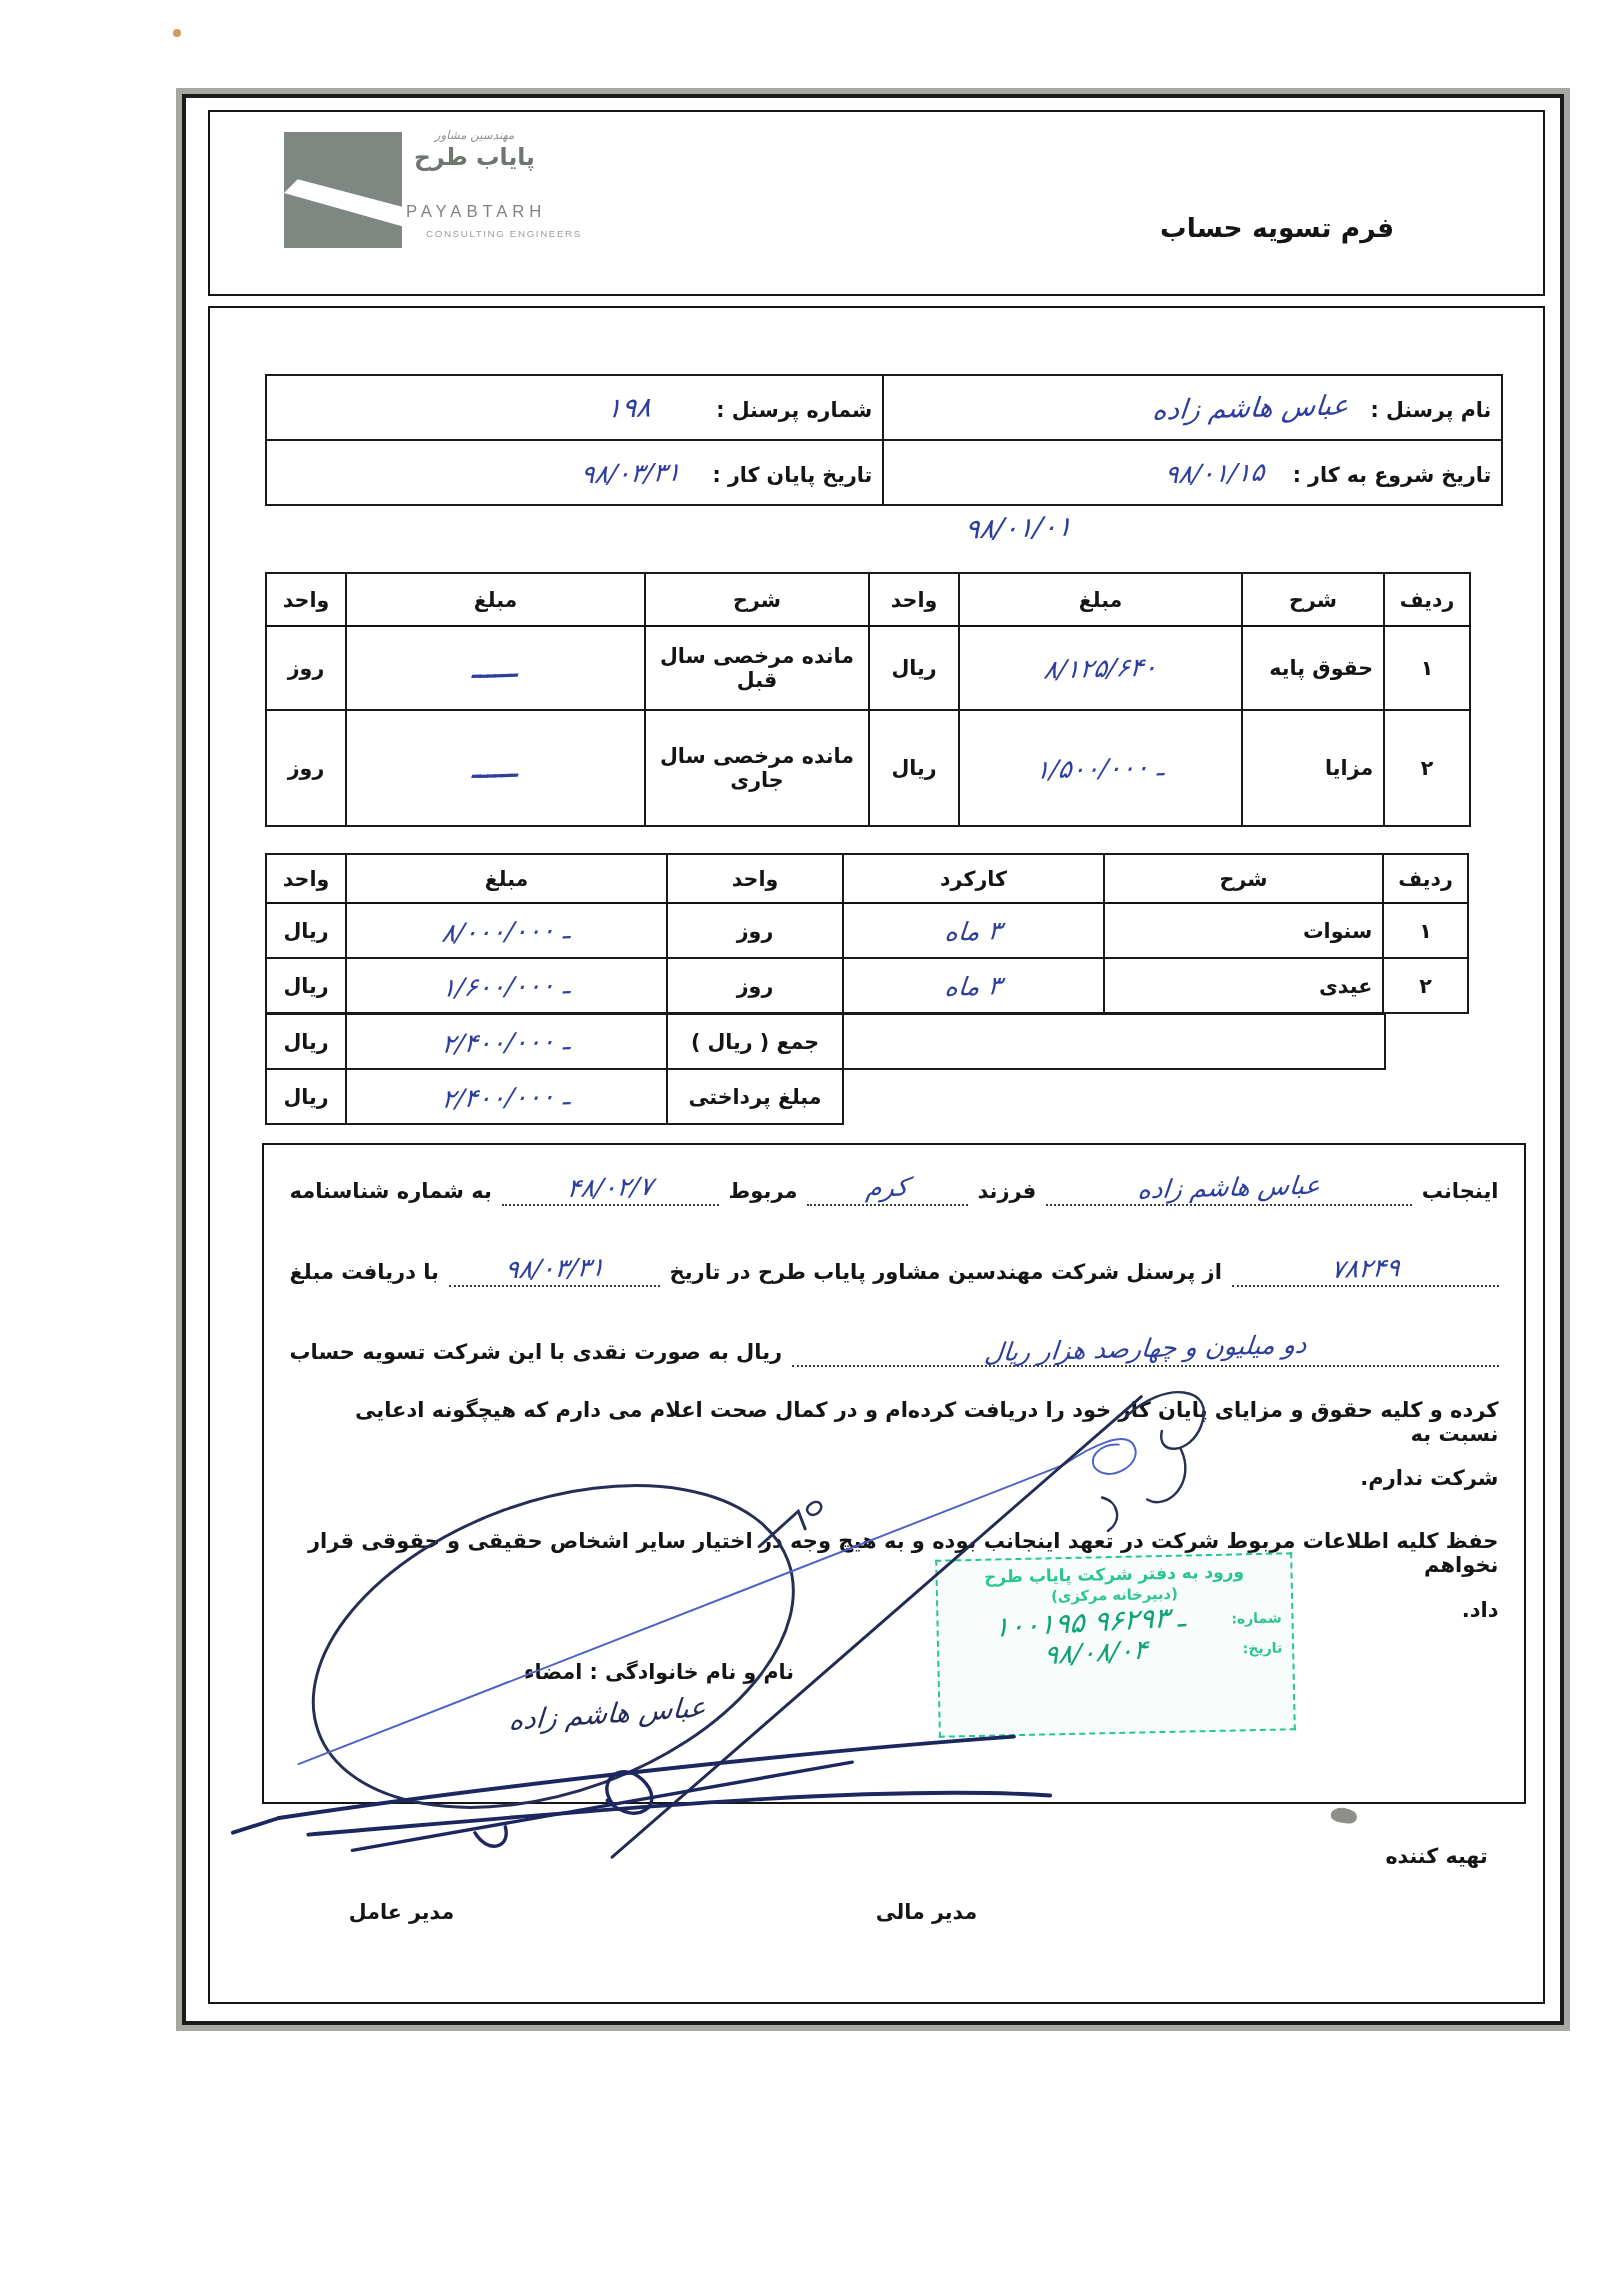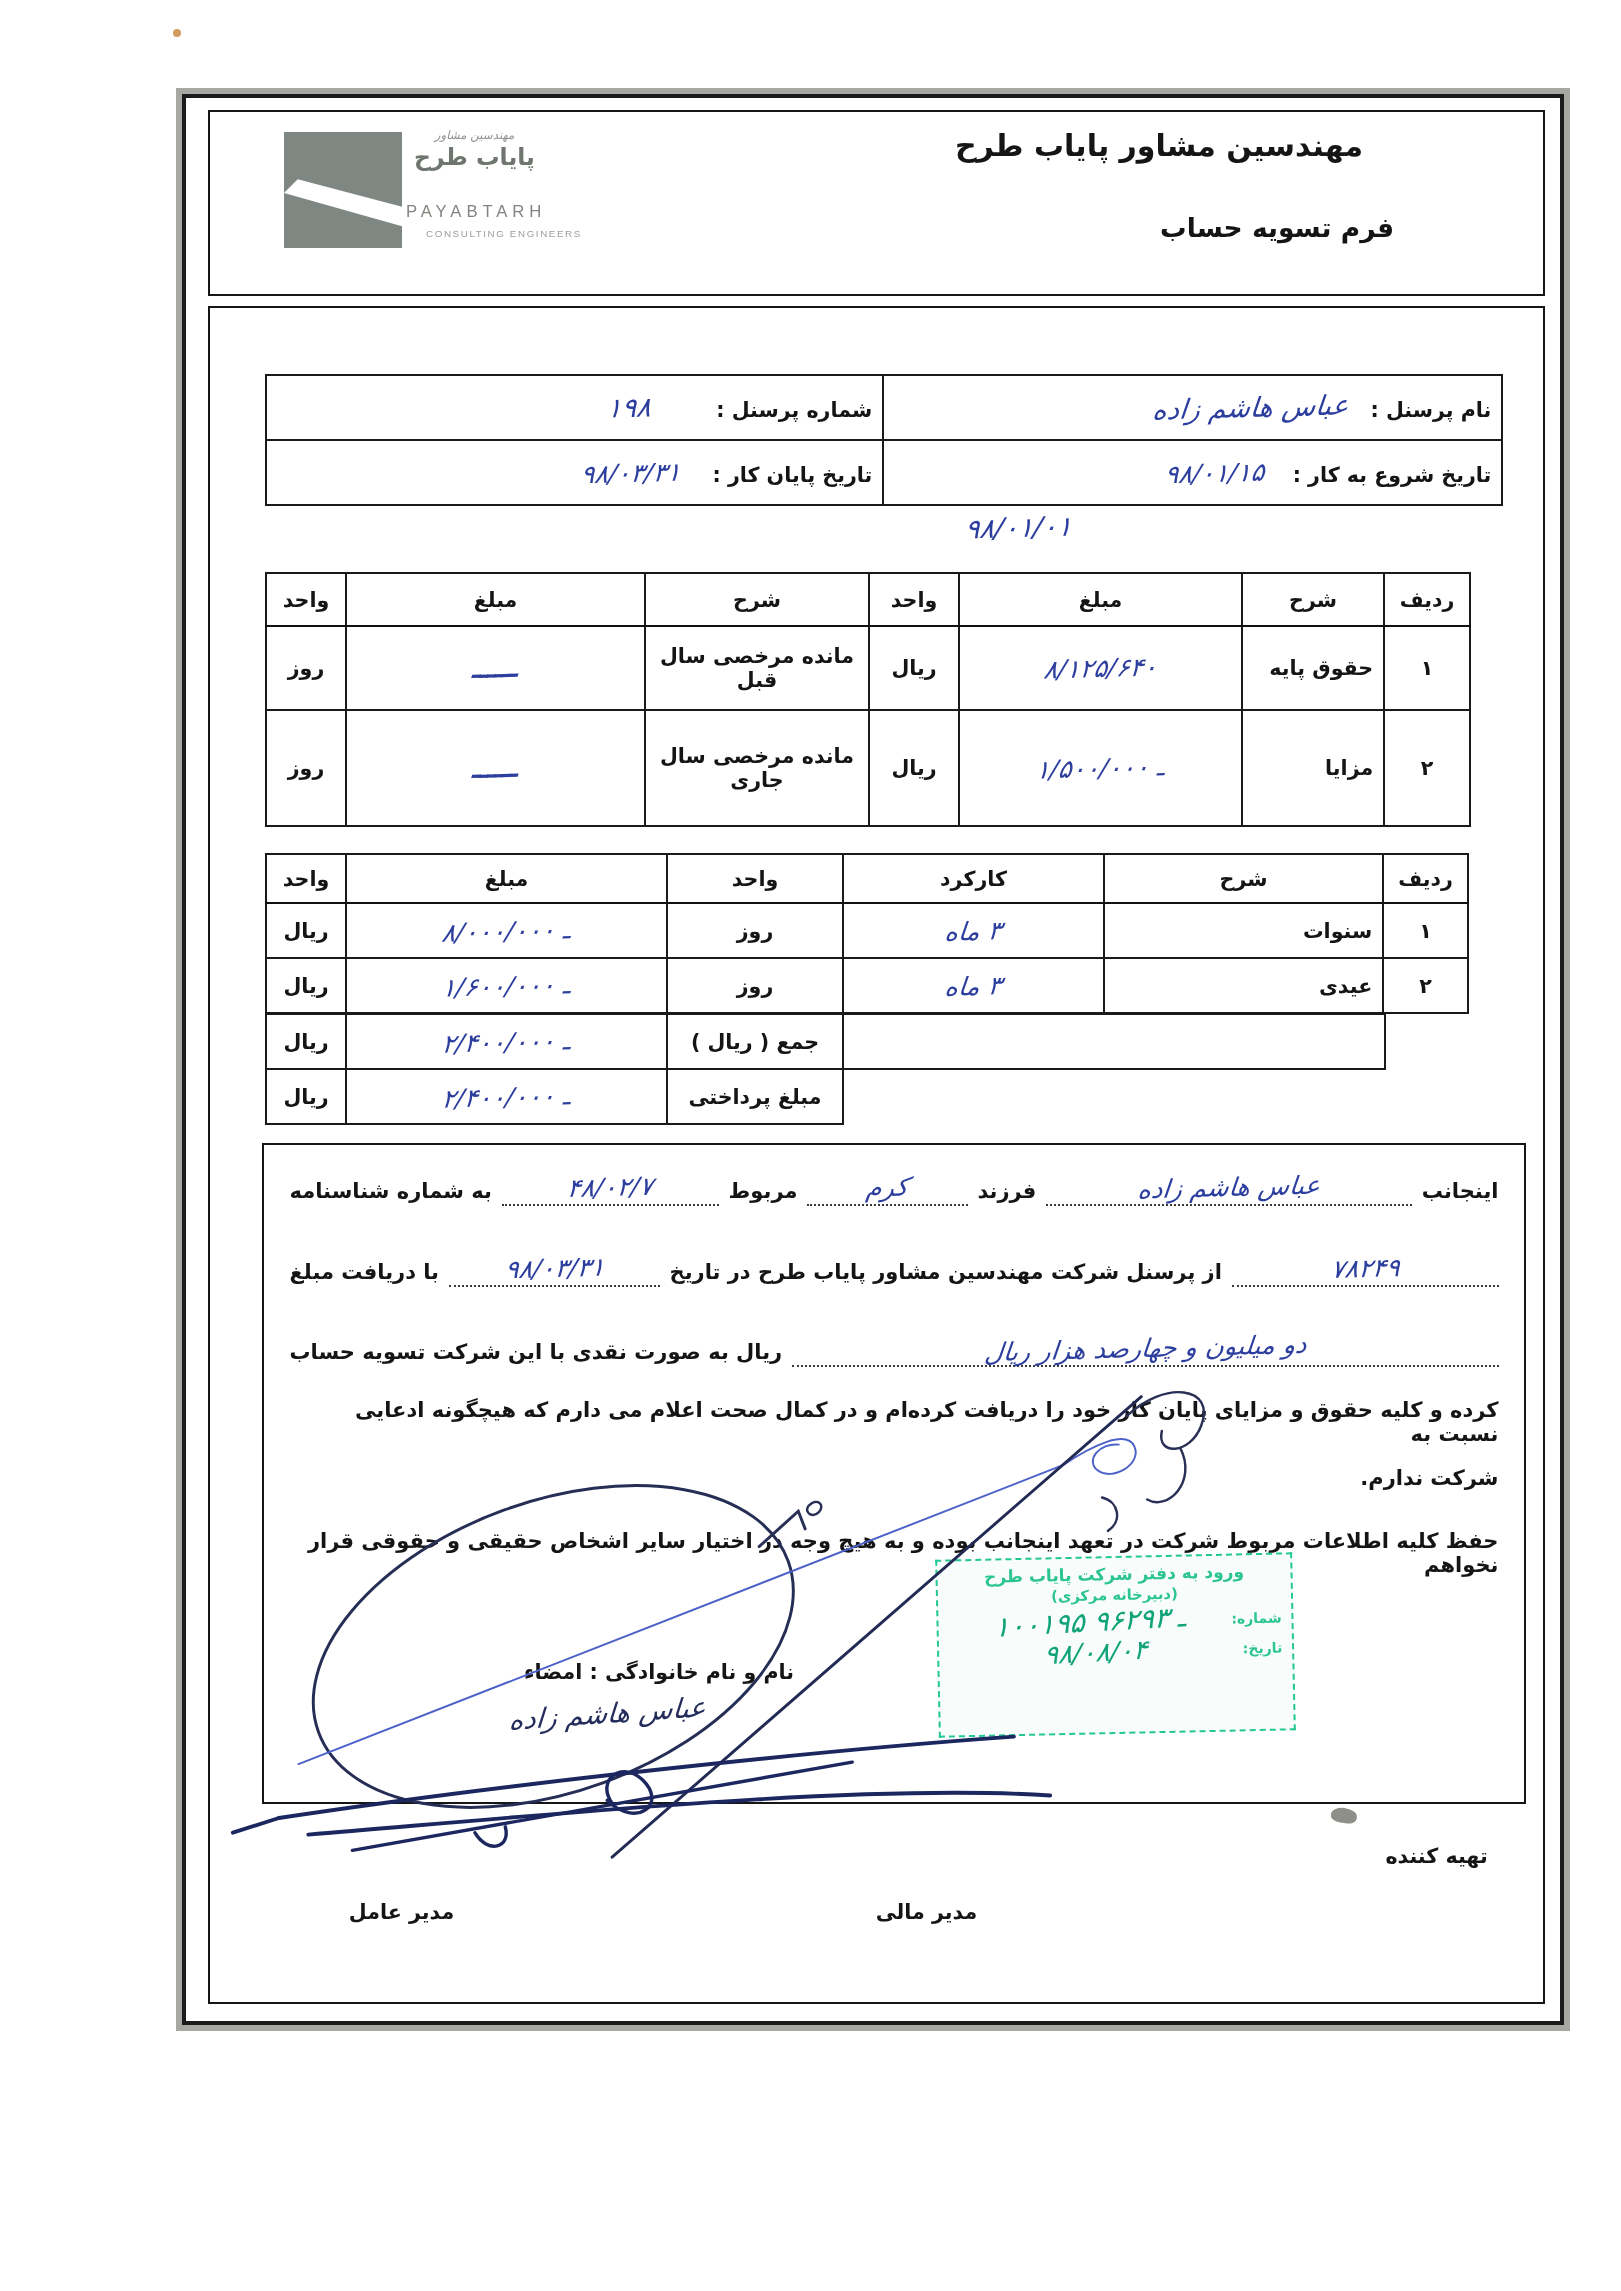--- a/index.html
+++ b/index.html
@@ -66,21 +66,20 @@
 
     <svg class="abs" style="left:74px;top:19.6px;" width="118" height="116" viewBox="0 0 120 118">
       <rect x="0" y="0" width="120" height="118" fill="#7e8782"></rect>
       <polygon points="0,62 120,96 120,76 14,48" fill="#ffffff"></polygon>
     </svg>
     <div class="abs rtl logo-fa-small" style="left:196px;top:15.7px;width:137px;text-align:center;">مهندسین مشاور</div>
     <div class="abs rtl logo-fa-name" style="left:196px;top:31px;width:137px;text-align:center;">پایاب طرح</div>
     <div class="abs logo-en" style="left:196px;top:90px;width:196px;">PAYABTARH</div>
     <div class="abs logo-en-sub" style="left:216px;top:116px;width:196px;">CONSULTING ENGINEERS</div>
 
-    <div class="abs rtl title center" style="left:714px;top:15.7px;width:470px;">مهندسین مشاور پایاب طرح</div>
     <div class="abs rtl subtitle center" style="left:714px;top:100px;width:470px;">فرم تسویه حساب</div>
   </div>
 
   <div class="abs box" style="left:208px;top:306px;width:1333px;height:1694px;"></div>
 
   <table class="abs tbl rtl" style="left:265px;top:374px;width:1237px;">
     <colgroup>
         <col style="width:619px">
         <col style="width:617px">
       </colgroup>
@@ -235,20 +234,21 @@
       <span class="dotted" style="flex-grow:0.9;"><span class="hw amt" dir="ltr">۹۸/۰۳/۳۱</span></span>
       <span>با دریافت مبلغ</span>
     </div>
     <div class="decl-line" style="top:190px;">
       <span class="dotted" style="flex-grow:2;"><span class="hw">دو میلیون و چهارصد هزار ریال</span></span>
       <span>ریال به صورت نقدی با این شرکت تسویه حساب</span>
     </div>
     <div class="plain-line" style="top:253px;">کرده و کلیه حقوق و مزایای پایان کار خود را دریافت کرده‌ام و در کمال صحت اعلام می دارم که هیچگونه ادعایی نسبت به</div>
     <div class="plain-line" style="top:321px;">شرکت ندارم.</div>
     <div class="plain-line" style="top:384px;">حفظ کلیه اطلاعات مربوط شرکت در تعهد اینجانب بوده و به هیچ وجه در اختیار سایر اشخاص حقیقی و حقوقی قرار نخواهم</div>
+    <div class="plain-line" style="top:453px;">داد.</div>
   </div>
 
   <div class="abs rtl bold" style="left:461px;top:1660px;width:333px;font-size:20.6px;">نام و نام خانوادگی : امضاء</div>
   <div class="abs hw hw-dark hw-big" style="left:510px;top:1698px;transform:skewX(-8deg) rotate(-4deg);">عباس هاشم زاده</div>
 
   <div class="abs stamp" style="left:937px;top:1556px;width:353px;height:174px;">
     <div class="stamp-l1">ورود به دفتر شرکت پایاب طرح</div>
     <div class="stamp-l2">(دبیرخانه مرکزی)</div>
     <div class="stamp-row">
       <span class="stamp-lbl">شماره:</span>

